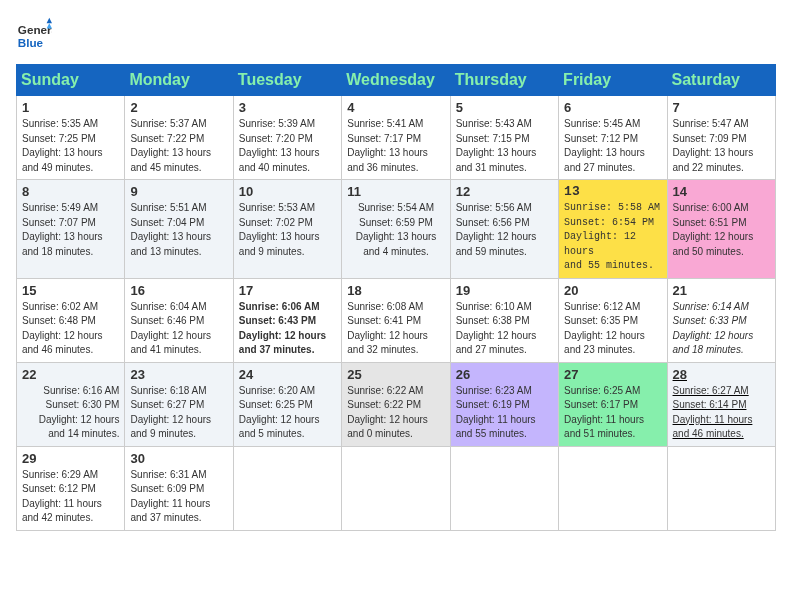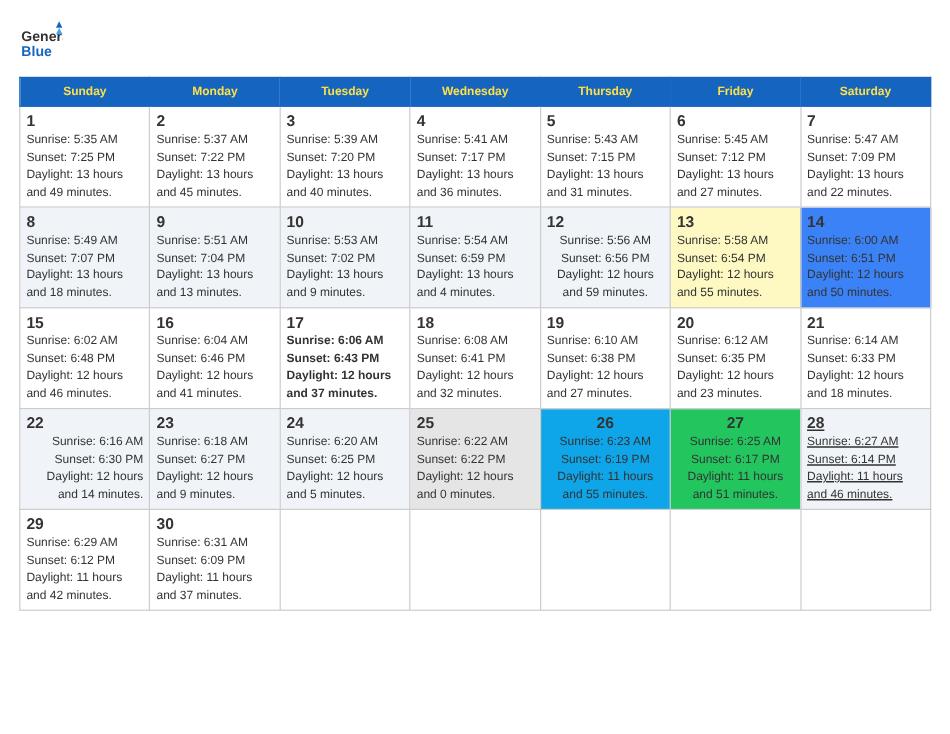--- a/index.html
+++ b/index.html
@@ -37,24 +37,24 @@
       font-size: 14px;
       color: #555;
     }
     .calendar {
       width: 100%;
       border-collapse: collapse;
       font-size: 10.5px;
     }
     .calendar th {
       background: #1565c0;
-      color: #fde047;
+      color: #86efac;
       padding: 6px 4px;
-      text-align: center;
-      font-size: 10px;
+      text-align: left;
+      font-size: 16px;
       font-weight: bold;
       border: 1px solid #1565c0;
     }
     .calendar td {
       border: 1px solid #ccc;
       vertical-align: top;
       padding: 4px 5px;
       width: 108px;
       min-height: 80px;
       background: #fff;
@@ -177,40 +177,40 @@
         </td>
         <td style="background: rgb(240, 244, 248);">
           <span class="day-num">10</span>
           <div class="day-info" style="white-space: pre-line;">Sunrise: 5:53 AM
 Sunset: 7:02 PM
 Daylight: 13 hours
 and 9 minutes.</div>
         </td>
         <td style="background: rgb(240, 244, 248);">
           <span class="day-num">11</span>
-          <div class="day-info" style="white-space: pre-line;">Sunrise: 5:54 AM
+          <div class="day-info" style="white-space: pre-line; text-align: center;">Sunrise: 5:54 AM
 Sunset: 6:59 PM
 Daylight: 13 hours
 and 4 minutes.</div>
         </td>
         <td style="background: rgb(240, 244, 248);">
           <span class="day-num">12</span>
-          <div class="day-info" style="white-space: pre-line; text-align: center;">Sunrise: 5:56 AM
+          <div class="day-info" style="white-space: pre-line;">Sunrise: 5:56 AM
 Sunset: 6:56 PM
 Daylight: 12 hours
 and 59 minutes.</div>
         </td>
-        <td style="background: #fef9c3;">
+        <td style="background: #fde047; font-family: Liberation Mono, monospace;">
           <span class="day-num">13</span>
           <div class="day-info" style="white-space: pre-line;">Sunrise: 5:58 AM
 Sunset: 6:54 PM
 Daylight: 12 hours
 and 55 minutes.</div>
         </td>
-        <td style="background: #3b82f6;">
+        <td style="background: #f9a8d4;">
           <span class="day-num">14</span>
           <div class="day-info" style="white-space: pre-line;">Sunrise: 6:00 AM
 Sunset: 6:51 PM
 Daylight: 12 hours
 and 50 minutes.</div>
         </td>
       </tr>
       <tr>
         <td>
           <span class="day-num">15</span>
@@ -249,21 +249,21 @@
         </td>
         <td>
           <span class="day-num">20</span>
           <div class="day-info" style="white-space: pre-line;">Sunrise: 6:12 AM
 Sunset: 6:35 PM
 Daylight: 12 hours
 and 23 minutes.</div>
         </td>
         <td>
           <span class="day-num">21</span>
-          <div class="day-info" style="white-space: pre-line;">Sunrise: 6:14 AM
+          <div class="day-info" style="white-space: pre-line; font-style: italic;">Sunrise: 6:14 AM
 Sunset: 6:33 PM
 Daylight: 12 hours
 and 18 minutes.</div>
         </td>
       </tr>
       <tr>
         <td style="background: rgb(240, 244, 248);">
           <span class="day-num">22</span>
           <div class="day-info" style="white-space: pre-line; text-align: right;">Sunrise: 6:16 AM
 Sunset: 6:30 PM
@@ -284,28 +284,28 @@
 Daylight: 12 hours
 and 5 minutes.</div>
         </td>
         <td style="background: #e5e5e5;">
           <span class="day-num">25</span>
           <div class="day-info" style="white-space: pre-line;">Sunrise: 6:22 AM
 Sunset: 6:22 PM
 Daylight: 12 hours
 and 0 minutes.</div>
         </td>
-        <td style="background: #0ea5e9; text-align: center;">
+        <td style="background: #c4b5fd;">
           <span class="day-num">26</span>
           <div class="day-info" style="white-space: pre-line;">Sunrise: 6:23 AM
 Sunset: 6:19 PM
 Daylight: 11 hours
 and 55 minutes.</div>
         </td>
-        <td style="background: #22c55e; text-align: center;">
+        <td style="background: #86efac;">
           <span class="day-num">27</span>
           <div class="day-info" style="white-space: pre-line;">Sunrise: 6:25 AM
 Sunset: 6:17 PM
 Daylight: 11 hours
 and 51 minutes.</div>
         </td>
         <td style="background: rgb(240, 244, 248); text-decoration: underline;">
           <span class="day-num">28</span>
           <div class="day-info" style="white-space: pre-line;">Sunrise: 6:27 AM
 Sunset: 6:14 PM

